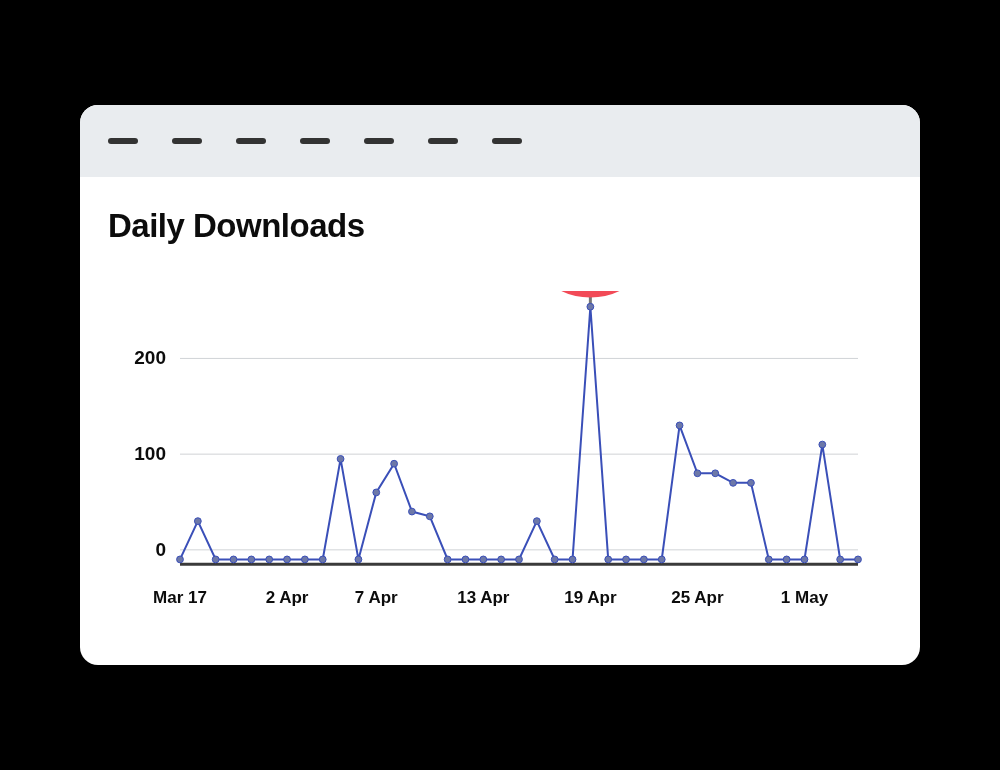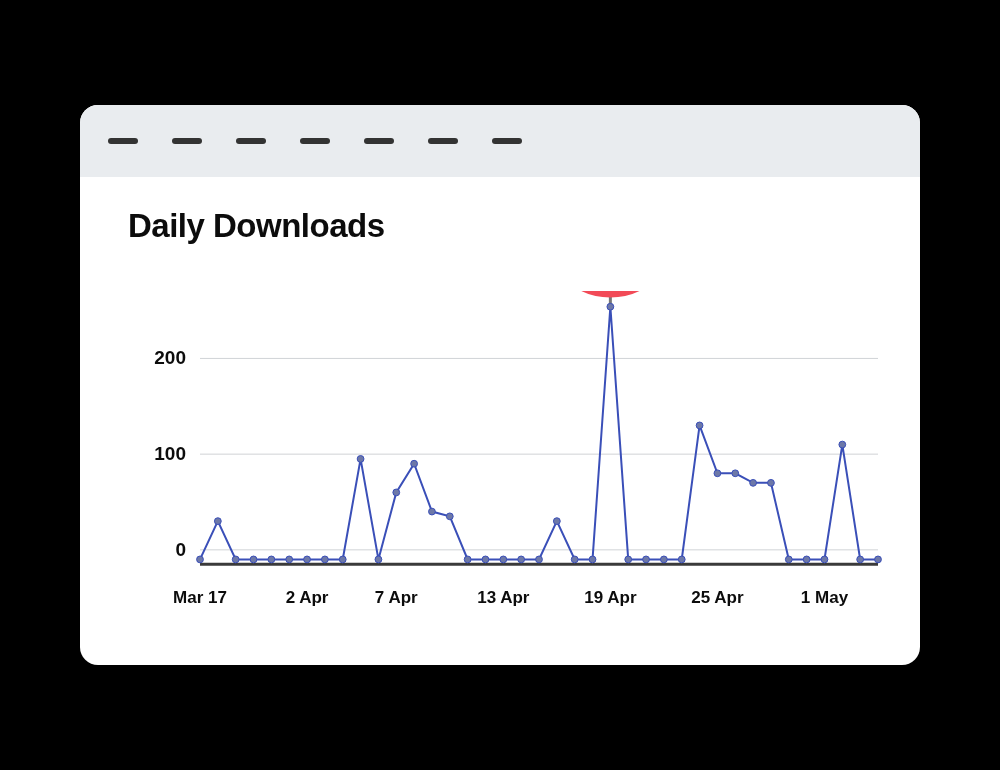--- a/index.html
+++ b/index.html
@@ -30,21 +30,21 @@
     gap: 34px;
   }
   .pill {
     width: 30px;
     height: 6px;
     background: #333;
     border-radius: 3px;
   }
   .content {
     flex: 1;
-    padding: 30px 48px 24px 48px;
+    padding: 30px 48px 24px 28px;
     position: relative;
   }
   .title {
     font-size: 33px;
     font-weight: 800;
     color: #0c0c0c;
     letter-spacing: -0.5px;
   }
   .chart-wrap {
     position: relative;

